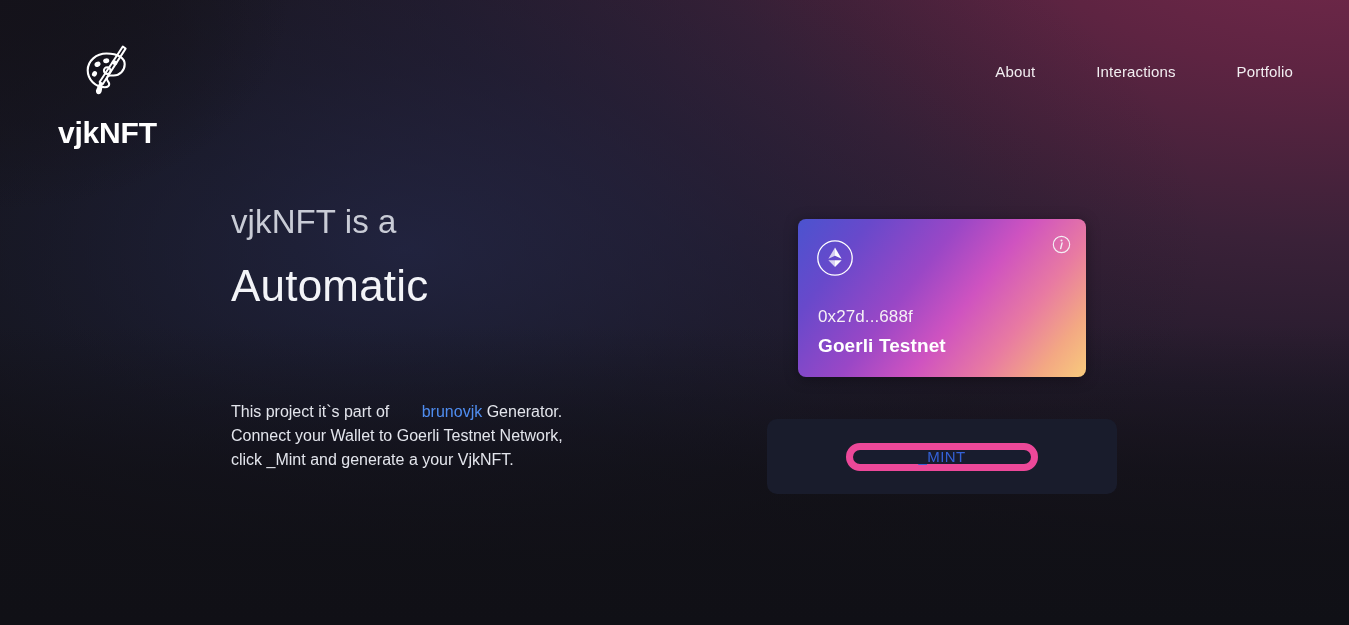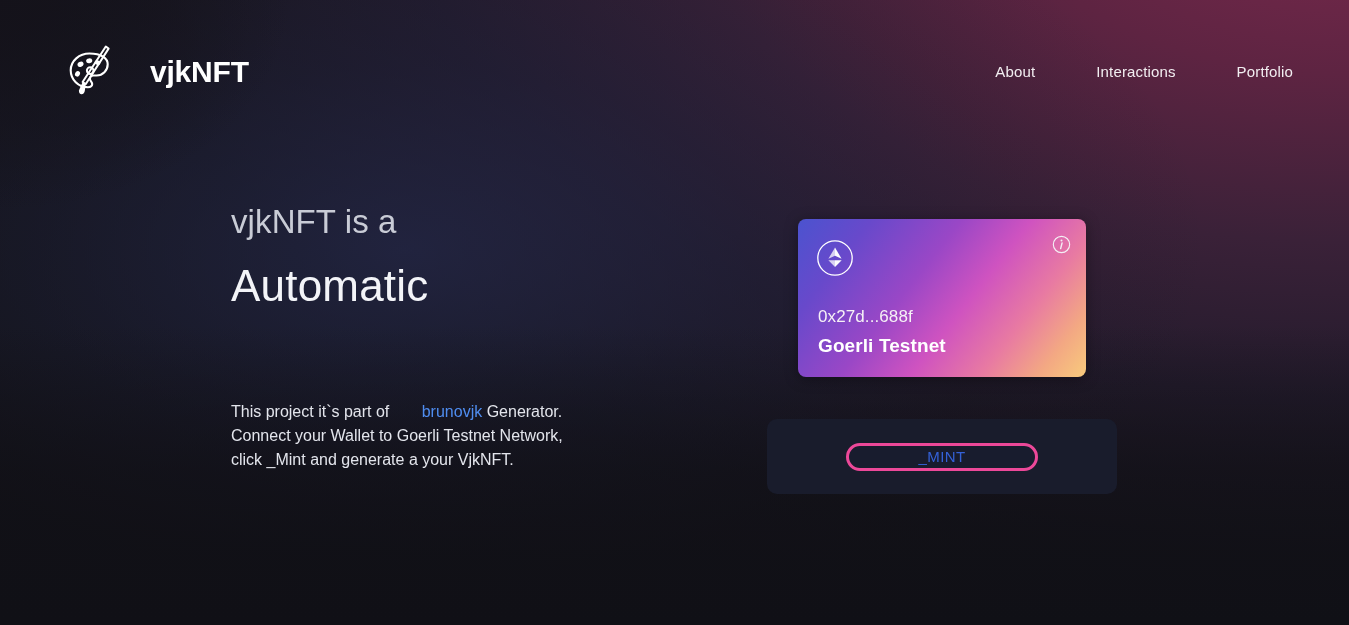--- a/index.html
+++ b/index.html
@@ -55,22 +55,23 @@
     display: flex;
     align-items: flex-start;
     z-index: 5;
   }
   .brand {
     position: absolute;
     left: 58px;
     top: 40px;
     display: flex;
     align-items: center;
-    gap: 28px;
-    cursor: pointer;
+    gap: 14px;
+    cursor: pointer;
+    flex-direction: column;
   }
   .brand-mark {
     width: 64px;
     height: 64px;
     display: block;
   }
   .brand-name {
     color: #ffffff;
     font-size: 30px;
     font-weight: bold;
@@ -209,21 +210,21 @@
     border-radius: 10px;
     background: #191c2c;
     display: flex;
     align-items: center;
     justify-content: center;
   }
   .mint-button {
     width: 192px;
     height: 28px;
     border-radius: 16px;
-    border: 3px solid #ec4899;
+    border: 7px solid #ec4899;
     background: #181c2e;
     color: #3461d8;
     font-family: "Liberation Sans", sans-serif;
     font-size: 15px;
     font-weight: 400;
     letter-spacing: 0.4px;
     display: flex;
     align-items: center;
     justify-content: center;
     cursor: pointer;

